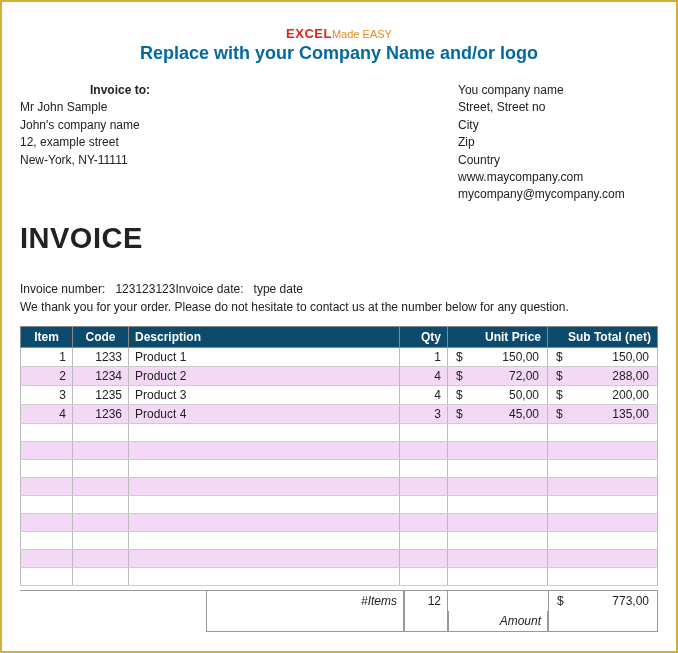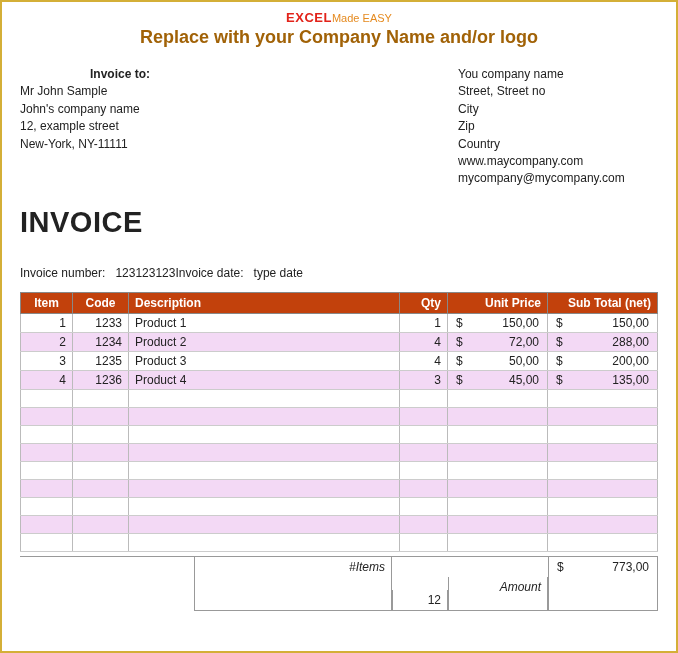--- a/index.html
+++ b/index.html
@@ -1,51 +1,51 @@
 <!DOCTYPE html>
 <html><head>
   <meta charset="utf-8">
   <style>
     * { box-sizing: border-box; margin: 0; padding: 0; }
     body { font-family: "Trebuchet MS", Verdana, sans-serif; font-size: 12px; color: #222; background: #fff; }
-    .page { width: 678px; height: 653px; border: 2px solid #d4af37; padding: 4px 18px 0 18px; position: relative; }
+    .page { width: 678px; height: 653px; border: 2px solid #d4af37; padding: 20px 18px 0 18px; position: relative; }
     .brand { text-align: center; margin-top: 4px; }
     .brand-line1 { font-size: 13px; font-weight: bold; }
     .brand-excel { color: #e2231a; letter-spacing: 0.5px; }
     .brand-easy { color: #e58a1f; font-weight: normal; font-size: 11px; }
-    .brand-line2 { font-family: "Trebuchet MS", sans-serif; font-size: 18px; font-weight: bold; color: #a16207; margin-top: 2px; }
+    .brand-line2 { font-family: "Trebuchet MS", sans-serif; font-size: 18px; font-weight: bold; color: #0369a1; margin-top: 2px; }
     .addresses { display: flex; justify-content: space-between; margin-top: 18px; font-size: 12px; line-height: 1.45; }
     .addr-col { min-width: 200px; }
     .addr-label { font-weight: bold; text-align: center; }
     .invoice-title { font-family: "Trebuchet MS", sans-serif; font-size: 29px; font-weight: bold; margin-top: 18px; letter-spacing: 0.5px; }
     .meta-row { display: flex; margin-top: 27px; font-size: 12px; }
     .salutation { margin-top: 26px; font-size: 12px; }
     .thanks { margin-top: 4px; font-size: 12px; }
     table.items { width: 100%; border-collapse: collapse; margin-top: 12px; font-size: 12px; }
-    table.items th { background: #c2410c; color: #fff; font-weight: bold; border: 1px solid #888; padding: 3px 6px; font-size: 12px; }
+    table.items th { background: #0c4a6e; color: #fff; font-weight: bold; border: 1px solid #888; padding: 3px 6px; font-size: 12px; }
     table.items th.left { text-align: left; }
     table.items th.right { text-align: right; }
     table.items th.center { text-align: center; }
     table.items td { border-left: 1px solid #bbb; border-right: 1px solid #bbb; border-bottom: 1px solid #ccc; padding: 2px 6px; height: 18px; }
     table.items tr.odd td { background: #fff; }
     table.items tr.even td { background: #f3d9f5; }
     .col-item { width: 52px; text-align: right; }
     .col-code { width: 56px; text-align: right; }
     .col-desc { text-align: left; }
     .col-qty { width: 48px; text-align: right; }
     .col-unit { width: 100px; text-align: right; position: relative; }
     .col-sub { width: 110px; text-align: right; position: relative; }
     .money-cell { display: flex; justify-content: space-between; }
     .money-cell .cur { padding-left: 2px; }
     .money-cell .amt { padding-right: 2px; }
     .totals { display: flex; margin-top: 4px; border-top: 1px solid #999; }
     .totals .spacer { flex: 1; }
     .totals .tcell { border: 1px solid #999; border-top: none; padding: 3px 6px; font-style: italic; text-align: right; }
     .totals .label-items { width: 198px; }
-    .totals .val-items { width: 56px; font-style: normal; margin-top: 33px; }
+    .totals .val-items { width: 44px; font-style: normal; }
     .totals .label-amount { width: 100px; margin-top: 20px; }
     .totals .val-amount { width: 110px; font-style: normal; }
     .totals .money-cell { font-style: normal; }
   </style>
 </head>
 <body>
 
 <div class="page">
 
   <div class="brand">
@@ -80,20 +80,21 @@
     <div class="meta-cell">
       <span>Invoice number:</span>&nbsp;&nbsp;
       <span>123123123</span>
     </div>
     <div class="meta-cell">
       <span>Invoice date:</span>&nbsp;&nbsp;
       <span>type date</span>
     </div>
   </div>
 
+  <div class="thanks">We thank you for your order. Please do not hesitate to contact us at the number below for any question.</div>
 
   <table class="items">
     <thead>
       <tr>
         <th class="center">Item</th>
         <th class="center">Code</th>
         <th class="left">Description</th>
         <th class="right">Qty</th>
         <th class="right">Unit Price</th>
         <th class="right">Sub Total (net)</th>

